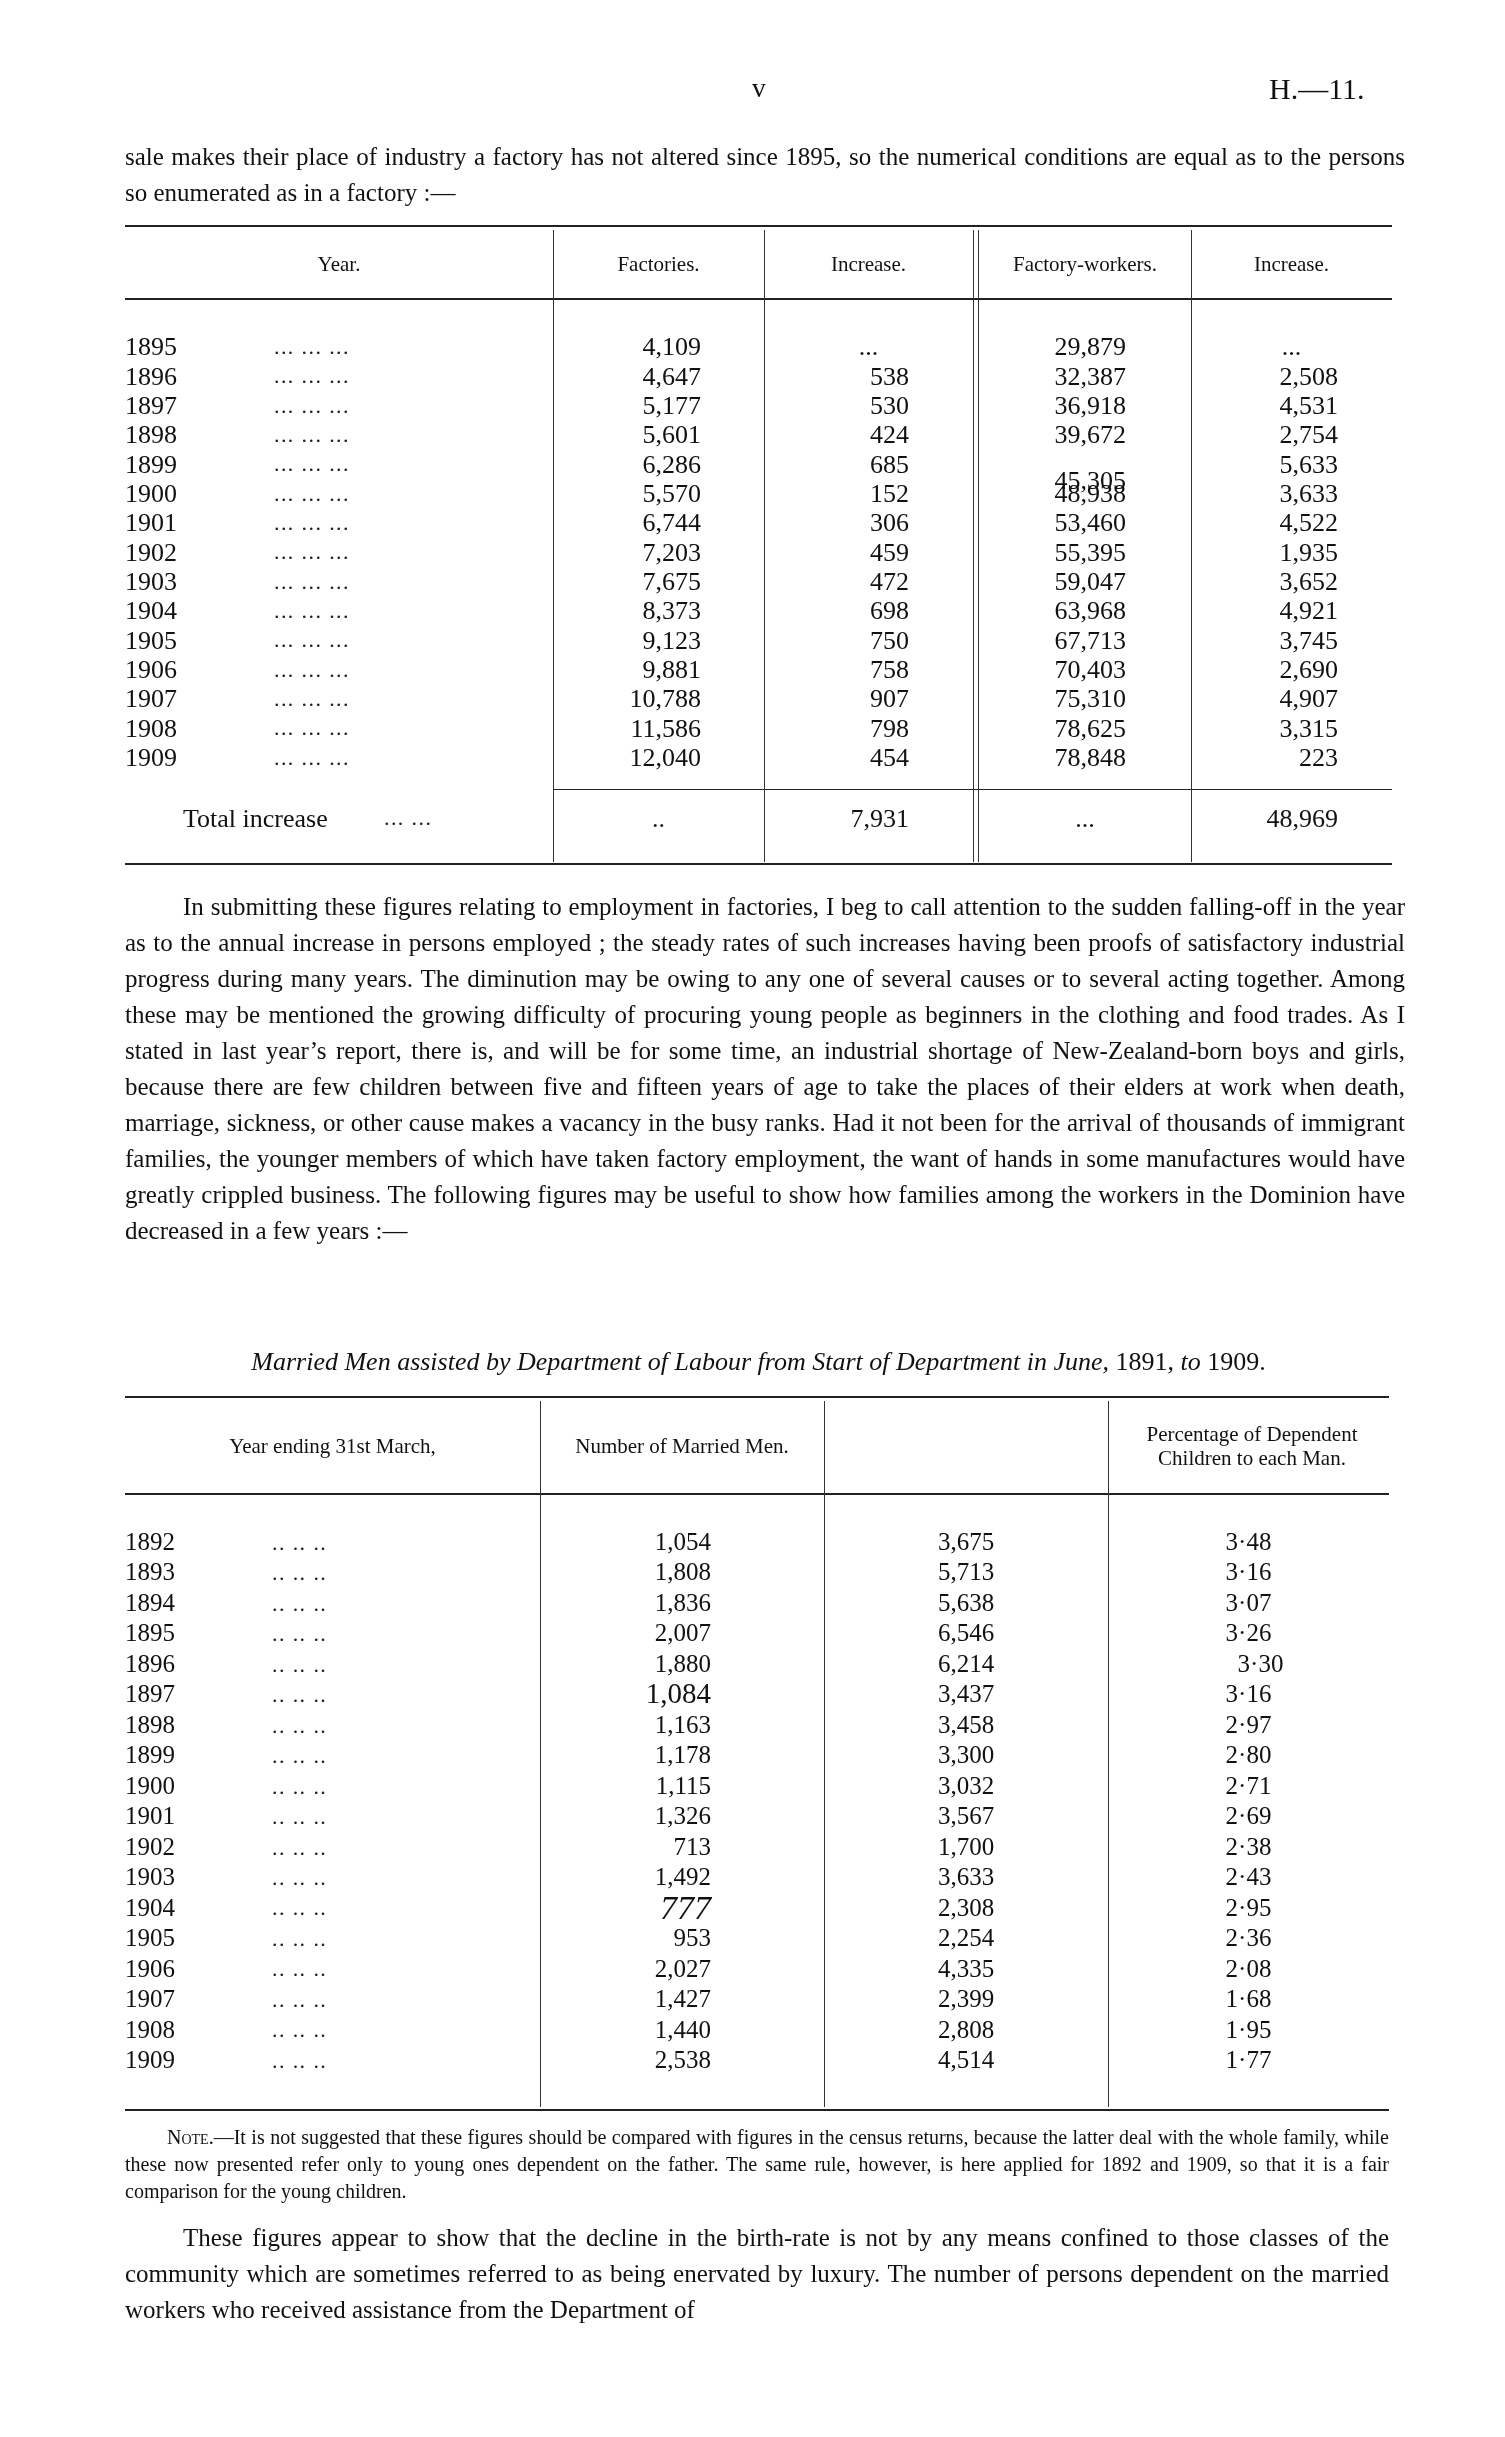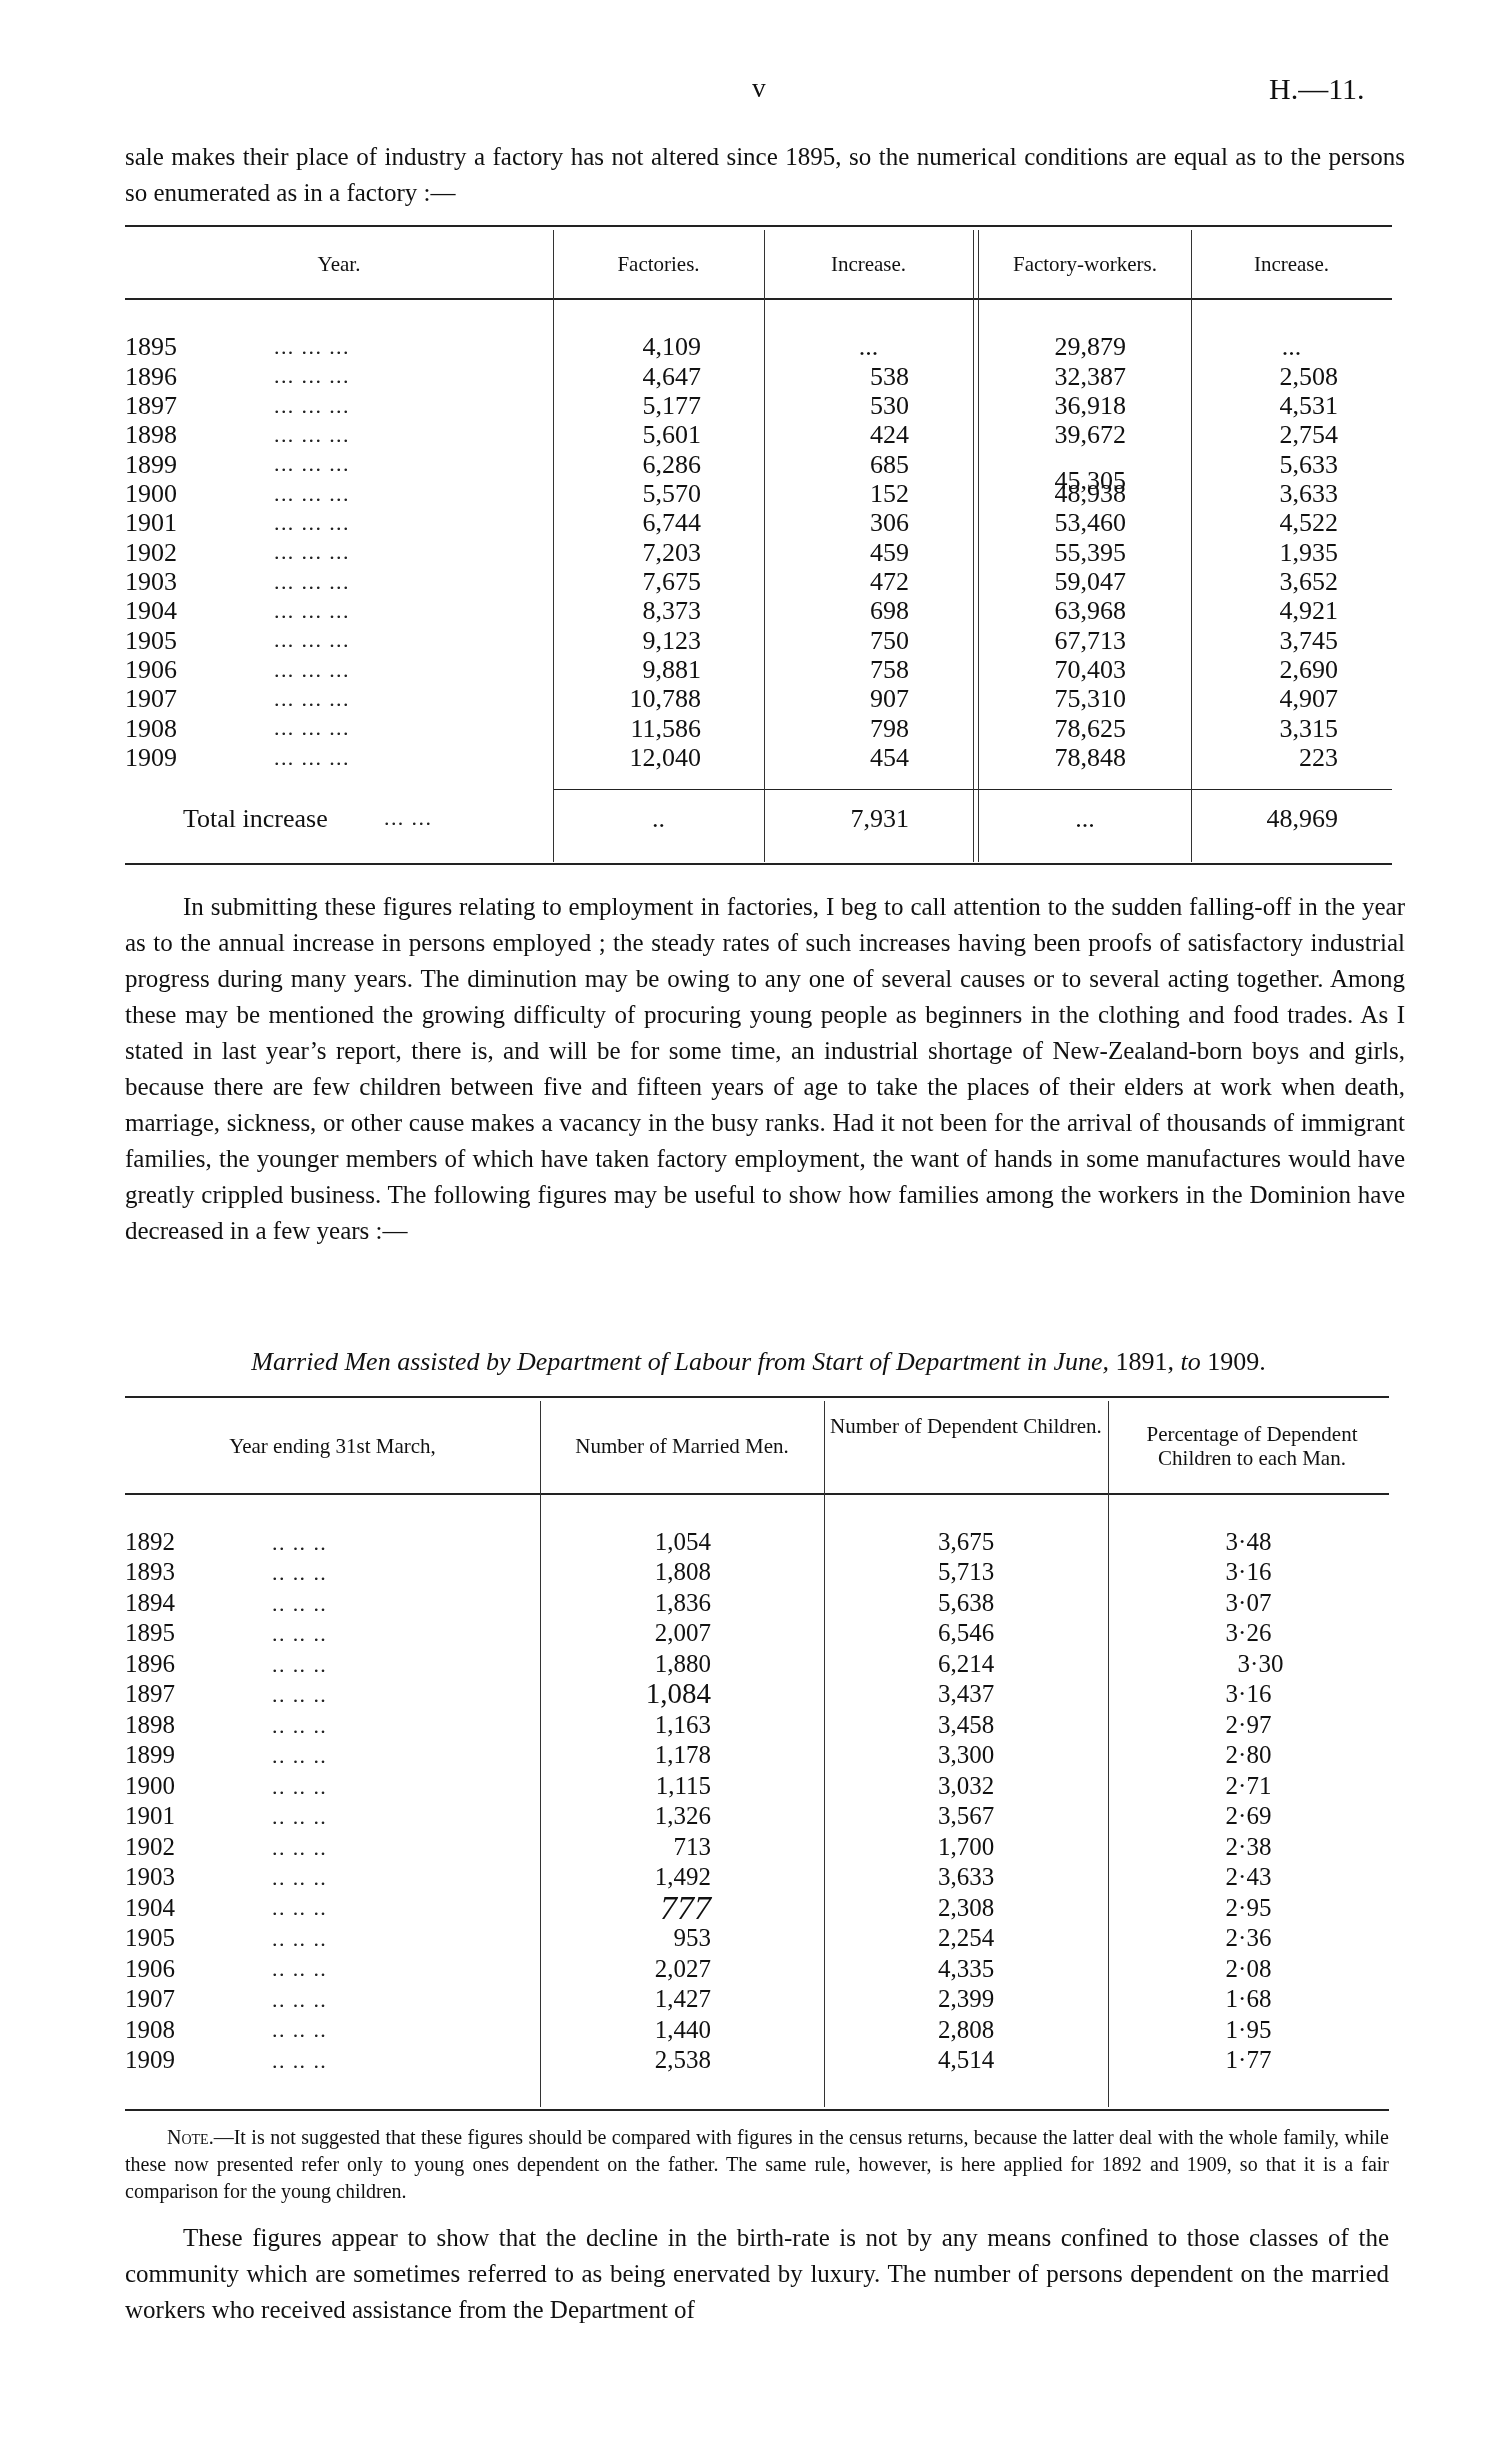--- a/index.html
+++ b/index.html
@@ -190,21 +190,20 @@
   <div class="hline" style="left:125px; top:1396px; width:1264px;"></div>
   <div class="hline" style="left:125px; top:1493px; width:1264px;"></div>
   <div class="hline" style="left:125px; top:2109px; width:1264px;"></div>
 
   <div class="vline" style="left:540px; top:1401px; height:706px;"></div>
   <div class="vline" style="left:824px; top:1401px; height:706px;"></div>
   <div class="vline" style="left:1108px; top:1401px; height:706px;"></div>
 
   <div class="th" style="left:125px; top:1401px; width:415px; height:90px;">Year ending 31st March,</div>
   <div class="th" style="left:540px; top:1401px; width:284px; height:90px;">Number of Married Men.</div>
-  <div class="th" style="left:824px; top:1401px; width:284px; height:90px; align-items:flex-start; padding-top:13px; box-sizing:border-box;">Number of Dependent Children.</div>
   <div class="th" style="left:1115px; top:1401px; width:274px; height:90px;">Percentage of Dependent Children to each Man.</div>
 
   <div id="t2-rows">
       <div>
         <div class="cell" style="left:125px; top:1527px; font-size:25px;">1892</div>
         <div class="dots" style="left:272px; top:1530px;">..        ..        ..</div>
         <div class="cell num" style="left:540px; top:1527px; width:171px; font-size:25px;">1,054</div>
         <div class="cell ctr" style="left:824px; top:1527px; width:284px; font-size:25px;">3,675</div>
         <div class="cell ctr" style="left:1108px; top:1527px; width:281px; font-size:25px;">3·48</div>
       </div>

